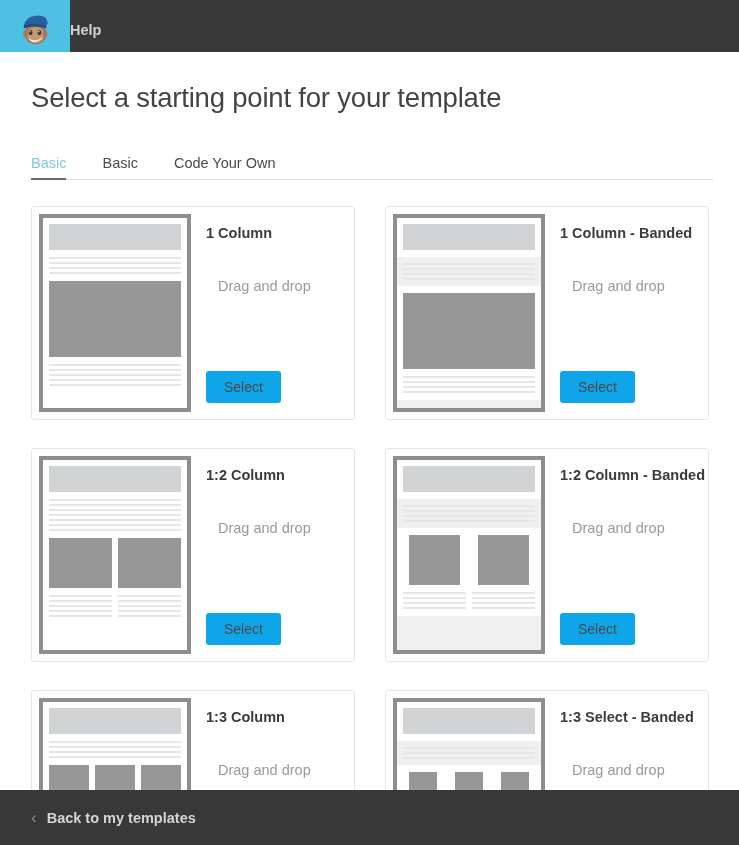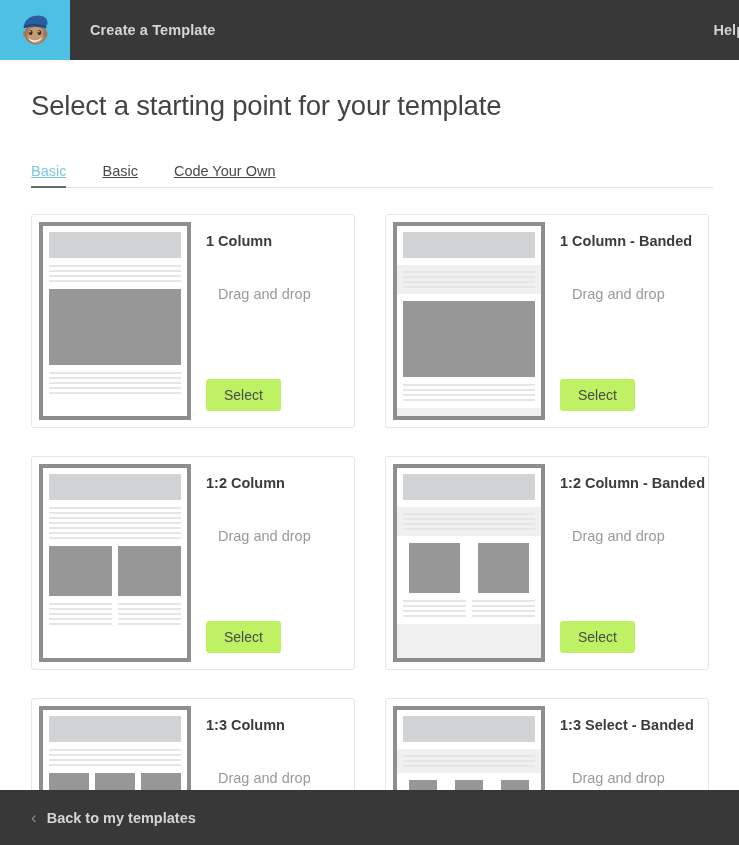--- a/index.html
+++ b/index.html
@@ -57,21 +57,21 @@
     font-weight: bold;
     white-space: nowrap;
     padding-right: 0;
     margin-right: -6px;
     cursor: pointer;
   }
 
   
   .page {
     position: absolute;
-    top: 60px; left: 0;
+    top: 52px; left: 0;
     width: 739px;
     height: 785px;
     background: #ffffff;
     overflow: hidden;
   }
   .page-title {
     margin: 0;
     padding: 30px 0 0 31px;
     font-size: 27.5px;
     font-weight: normal;
@@ -91,21 +91,20 @@
   }
   .tab {
     font-size: 14.5px;
     color: #4a4a4a;
     padding: 0 0 8px 0;
     margin-right: 36px;
     cursor: pointer;
     position: relative;
     font-weight: normal;
     white-space: nowrap;
-    text-decoration: underline;
   }
   .tab.active {
     color: #7fc9dd;
   }
   .tab.active::after {
     content: "";
     position: absolute;
     left: 0; right: 0;
     bottom: -1px;
     height: 2px;
@@ -226,21 +225,21 @@
   .card-sub {
     font-size: 14.5px;
     color: #9a9a9a;
     margin: 12px;
     white-space: nowrap;
   }
   .select-btn {
     position: absolute;
     left: 15px;
     bottom: 9px;
-    background: #bef264;
+    background: #0ea5e9;
     border: none;
     border-radius: 3px;
     color: #4a4a4a;
     font-size: 14px;
     font-family: "Liberation Sans", sans-serif;
     padding: 8px 18px;
     cursor: pointer;
   }
 
   
@@ -285,21 +284,20 @@
       <path d="M14 25 Q30 20 50 25 L50 29 Q30 24 14 29 Z" fill="#1d4a80"></path>
       <ellipse cx="25" cy="36" rx="3" ry="4" fill="#3a2a1c"></ellipse>
       <ellipse cx="39" cy="36" rx="3" ry="4" fill="#3a2a1c"></ellipse>
       <ellipse cx="24.2" cy="34.6" rx="1" ry="1.2" fill="#ffffff"></ellipse>
       <ellipse cx="38.2" cy="34.6" rx="1" ry="1.2" fill="#ffffff"></ellipse>
       <path d="M22 45 Q32 53 44 44 Q40 50 32 51 Q25 51 22 45 Z" fill="#ffffff"></path>
       <ellipse cx="48" cy="38" rx="4" ry="5" fill="#a3795c"></ellipse>
       <ellipse cx="17" cy="38" rx="4" ry="5" fill="#a3795c"></ellipse>
     </svg>
   </div>
-  <div class="topbar-title">Create a Template</div>
   <div class="topbar-right">
     <span class="help-link">Help</span>
   </div>
 </div>
 
 <div class="page">
 
   <h1 class="page-title">Select a starting point for your template</h1>
 
   <div class="tabs">

